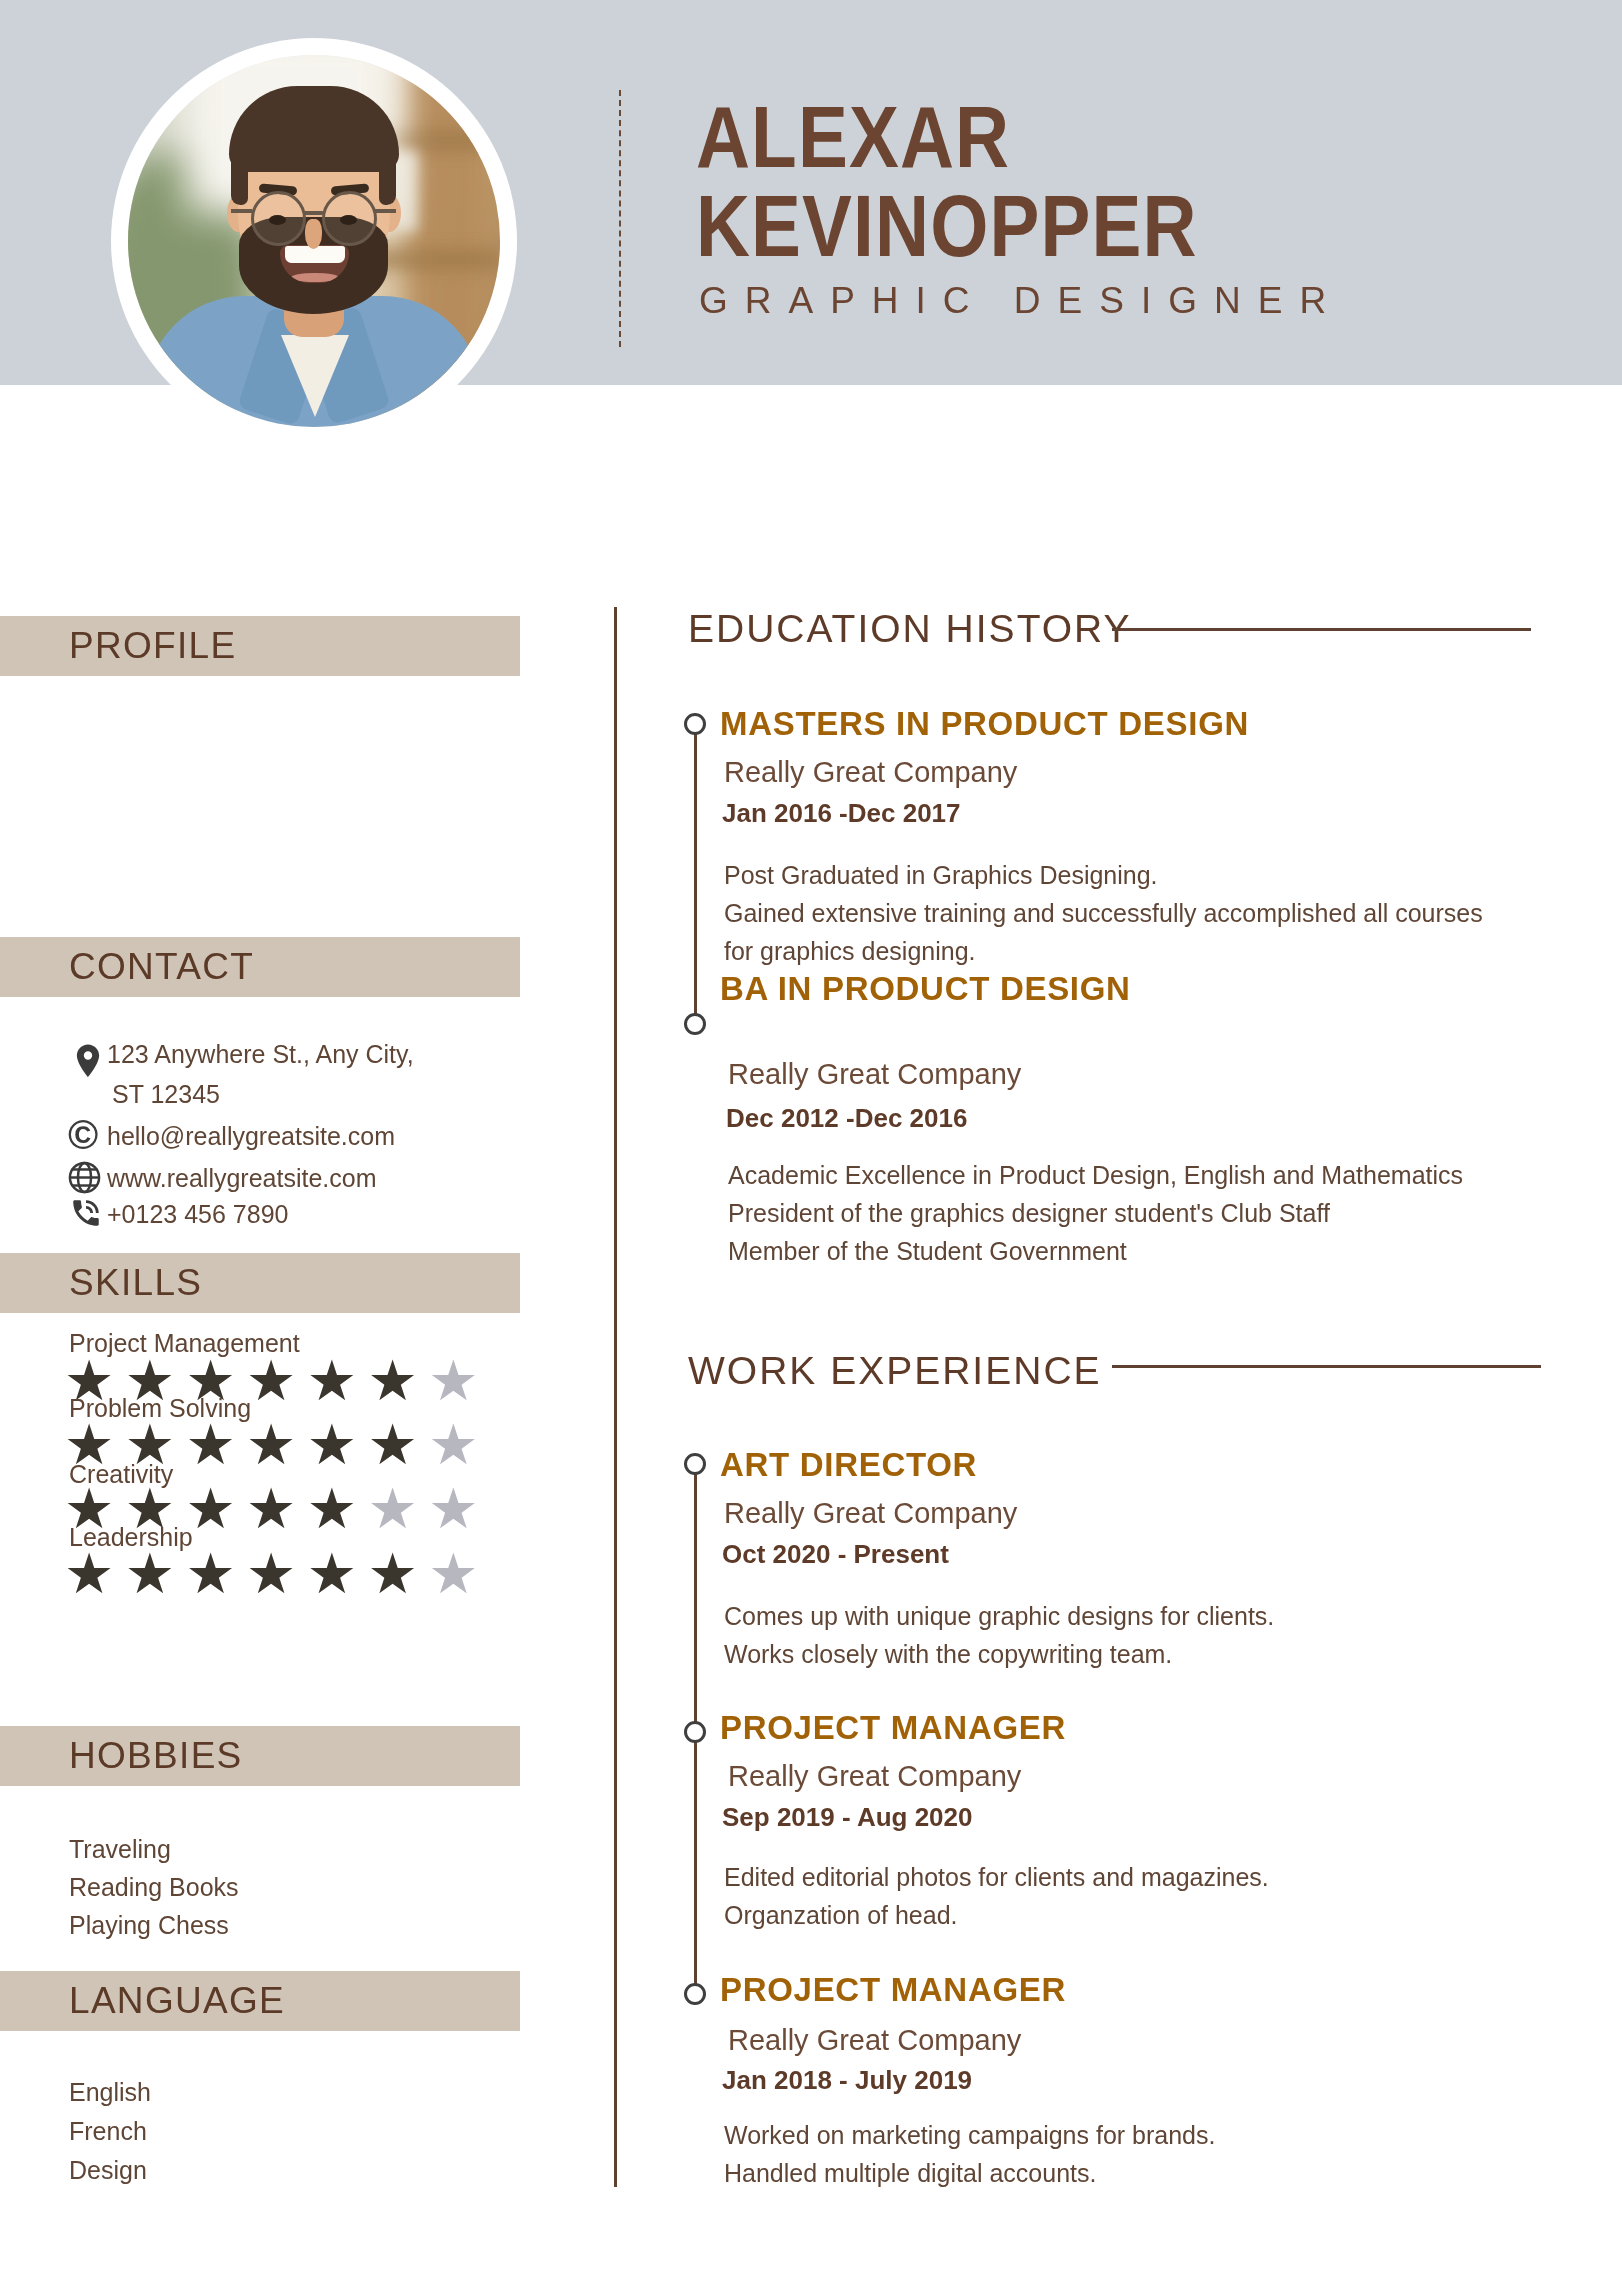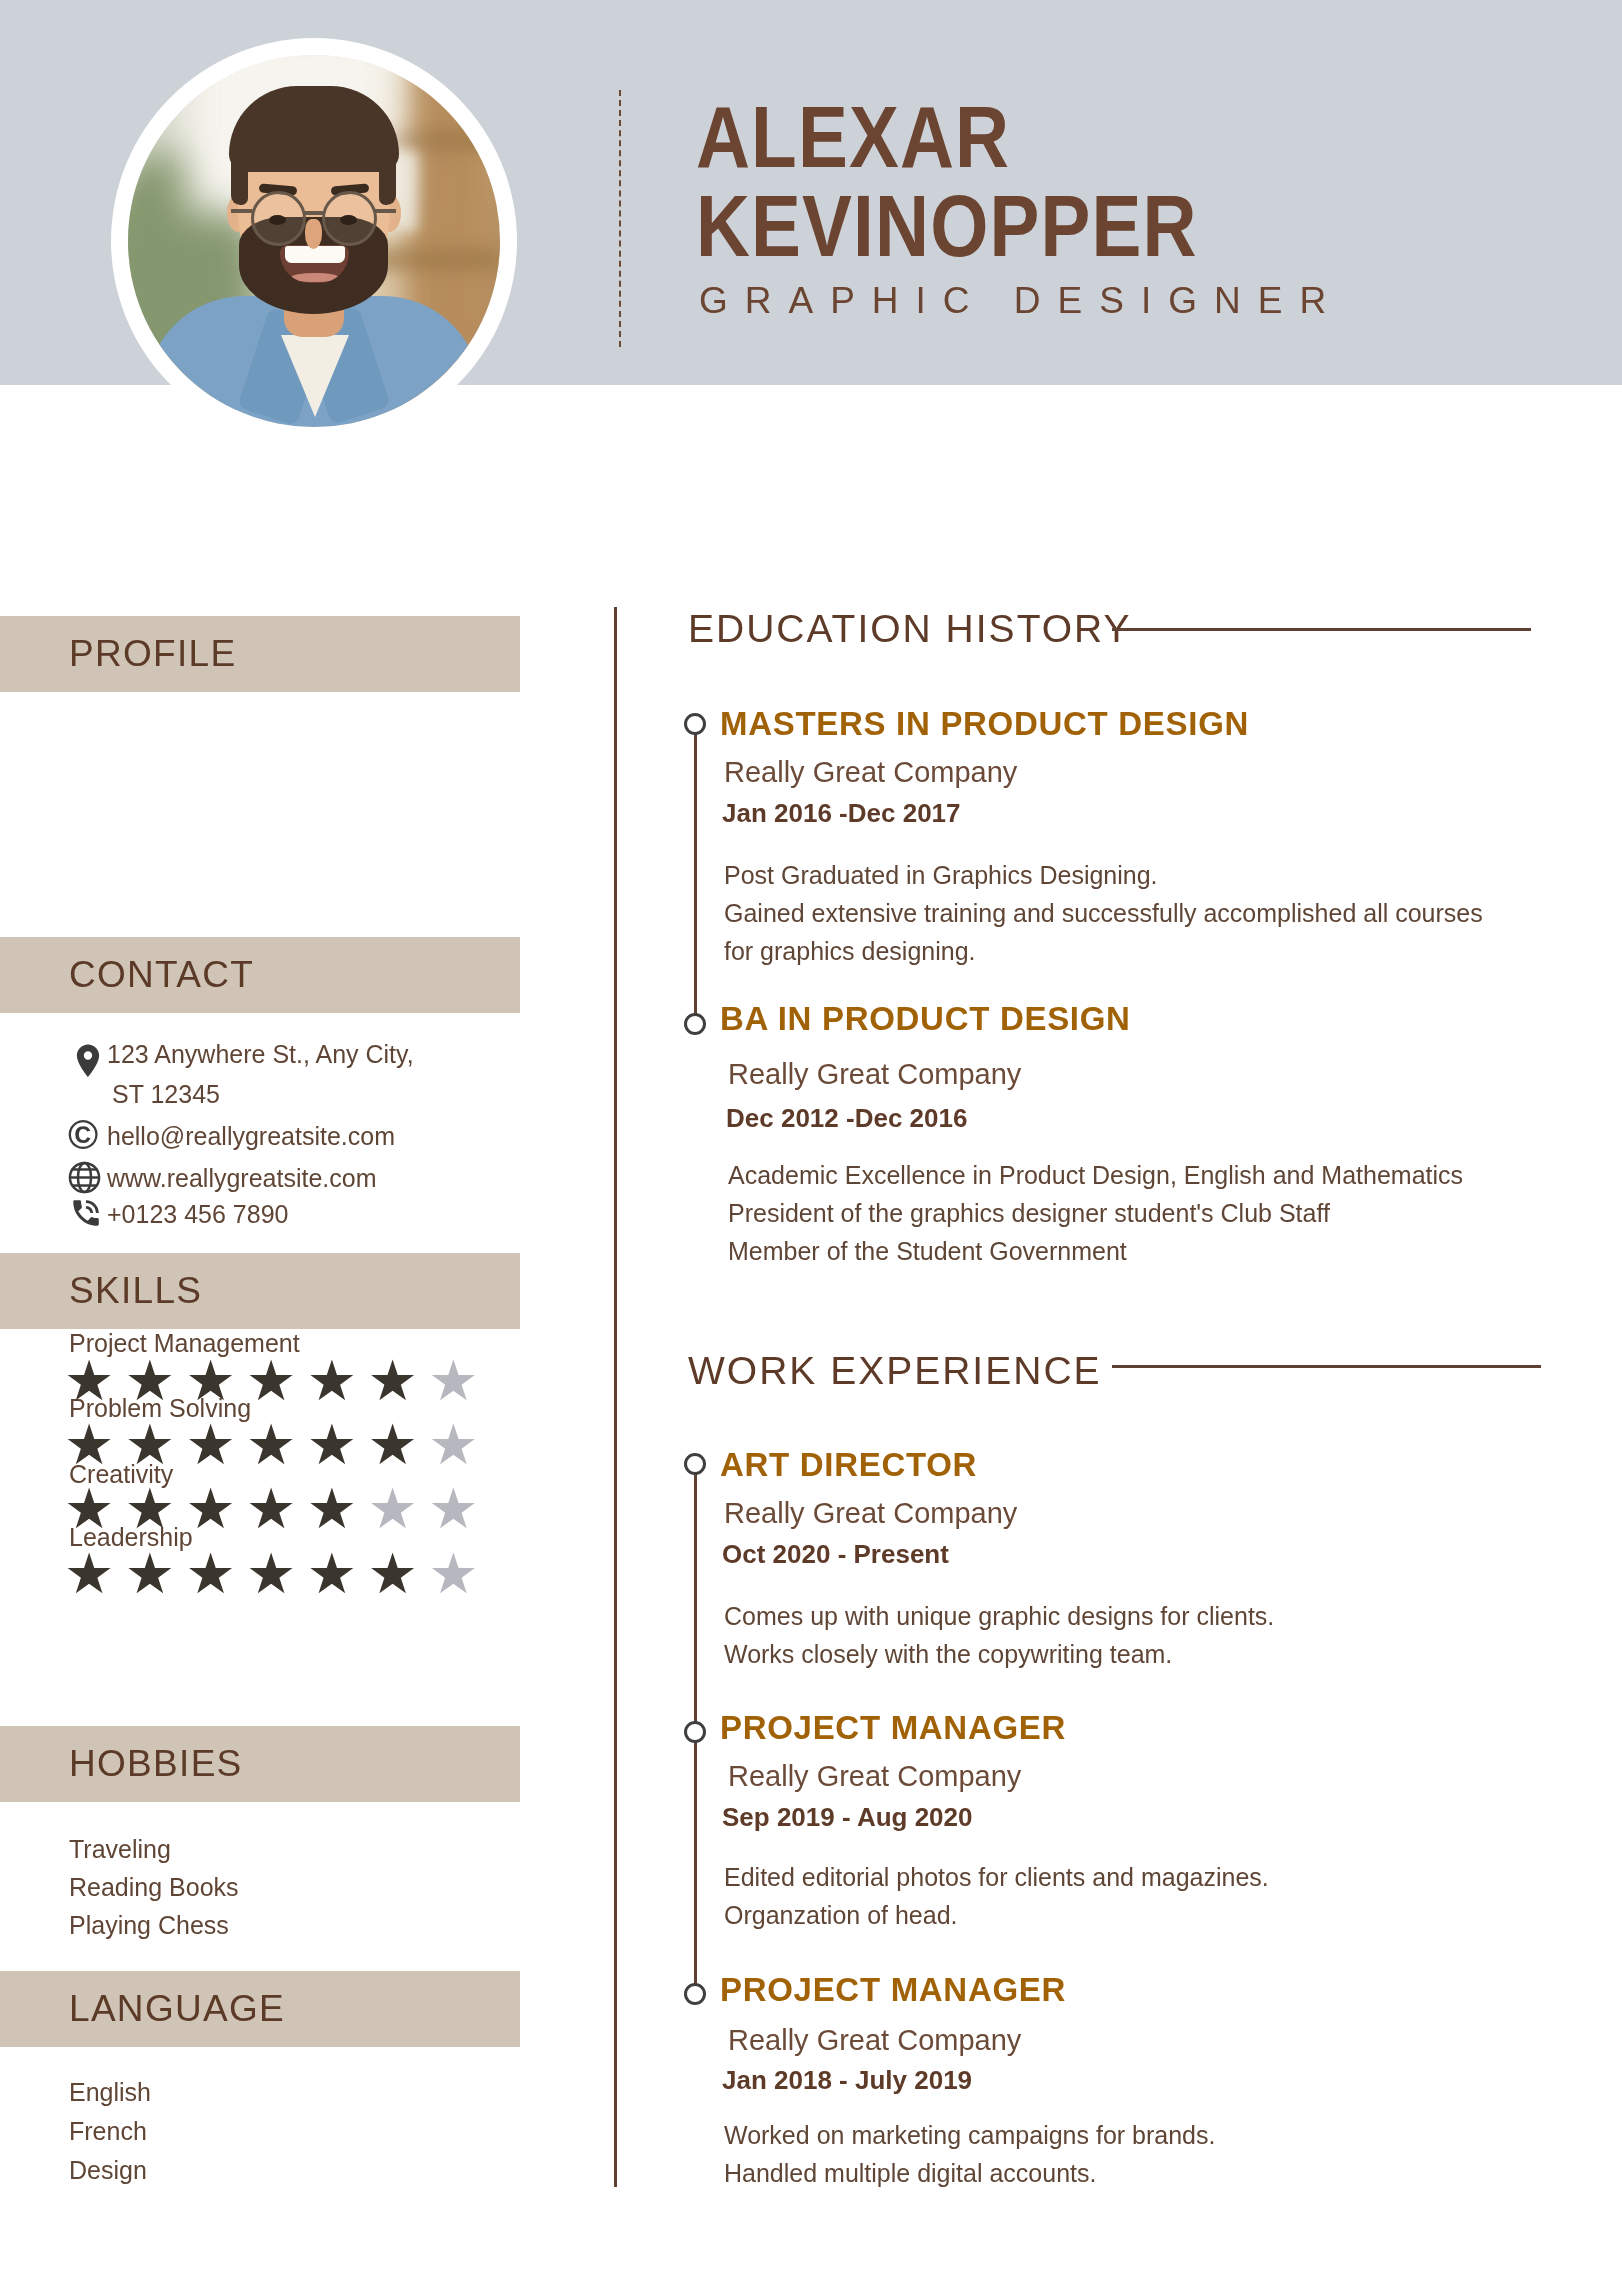--- a/index.html
+++ b/index.html
@@ -46,21 +46,21 @@
   .ph-arm-l{left:103px;top:154px;width:21px;height:3.9px;background:#68584a;}
   .ph-arm-r{left:247px;top:154px;width:21px;height:3.9px;background:#68584a;}
   .ph-eye-l{left:141px;top:160px;width:17px;height:9.8px;background:#2e2218;border-radius:50%;}
   .ph-eye-r{left:212px;top:160px;width:17px;height:9.8px;background:#2e2218;border-radius:50%;}
   .ph-nose{left:177px;top:164px;width:17px;height:30px;background:#dda57b;border-radius:40% 40% 50% 50%;}
   .ph-mouth{left:152px;top:190px;width:69px;height:38px;background:#6e4034;border-radius:9.2px 9.2px 34px 34px;overflow:hidden;}
   .ph-teeth{left:4.6px;top:1.3px;width:60px;height:17px;background:#fdfbf6;border-radius:2.6px 2.6px 6.5px 6.5px;}
   .ph-lip{left:10.5px;top:27.5px;width:48px;height:9.2px;background:#c98878;border-radius:50%;}
 
   
-  .band{position:absolute;left:0;width:520px;height:76px;background:#cfc4b6;display:flex;align-items:center;padding-left:69px;}
+  .band{position:absolute;left:0;width:520px;height:60px;background:#cfc4b6;display:flex;align-items:center;padding-left:69px;}
   .band-label{color:#5c3a28;font-size:37px;letter-spacing:1.3px;}
   .side-text{position:absolute;color:#5f4535;font-size:25px;}
   .profile-par{left:69px;top:713px;width:393px;line-height:39px;}
   .contact-icon{position:absolute;color:#3b3b3b;}
   .hobby-list{left:69px;top:1830px;line-height:38px;}
   .lang-list{left:69px;top:2073px;line-height:39px;}
   .skill-label{position:absolute;left:69px;color:#5f4535;font-size:25px;}
   .star-row{position:absolute;left:64px;font-size:56px;line-height:56px;white-space:nowrap;}
   .star{margin-right:10.5px;color:#b6b7bf;}
   .star.filled{color:#3a352d;}
@@ -203,21 +203,21 @@
   <div class="tl-dot" style="top:1013px"></div>
 
   <div class="entry-title" style="top:705px">MASTERS IN PRODUCT DESIGN</div>
   <div class="company" style="top:756px">Really Great Company</div>
   <div class="dates" style="top:798px">Jan 2016 -Dec 2017</div>
   <div class="detail" style="top:856px">
     <div>Post Graduated in Graphics Designing.</div>
     <div>Gained extensive training and successfully accomplished all courses for graphics designing.</div>
   </div>
 
-  <div class="entry-title" style="top:1000px">BA IN PRODUCT DESIGN</div>
+  <div class="entry-title" style="top:970px">BA IN PRODUCT DESIGN</div>
   <div class="company" style="left:728px;top:1058px">Really Great Company</div>
   <div class="dates" style="left:726px;top:1103px">Dec 2012 -Dec 2016</div>
   <div class="detail" style="left:728px;top:1156px">
     <div>Academic Excellence in Product Design, English and Mathematics</div>
     <div>President of the graphics designer student's Club Staff</div>
     <div>Member of the Student Government</div>
   </div>
 
   <div class="sec-head" style="top:1349px">WORK EXPERIENCE</div>
   <div class="rule" style="left:1112px;top:1365px;width:429px"></div>

